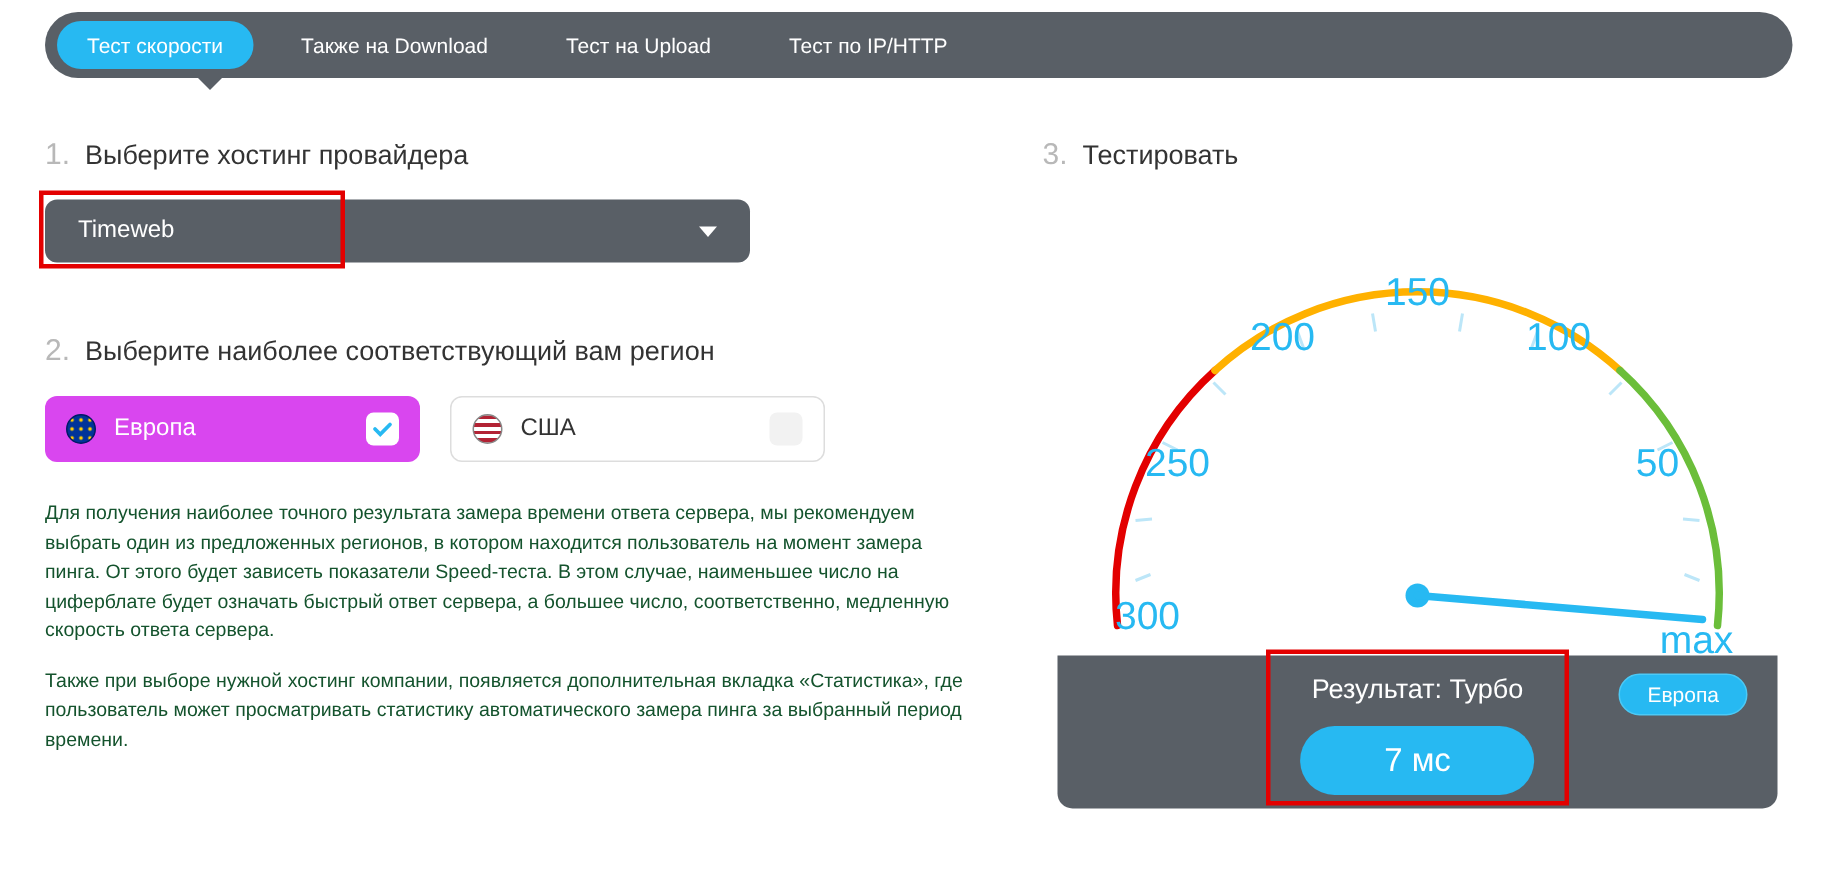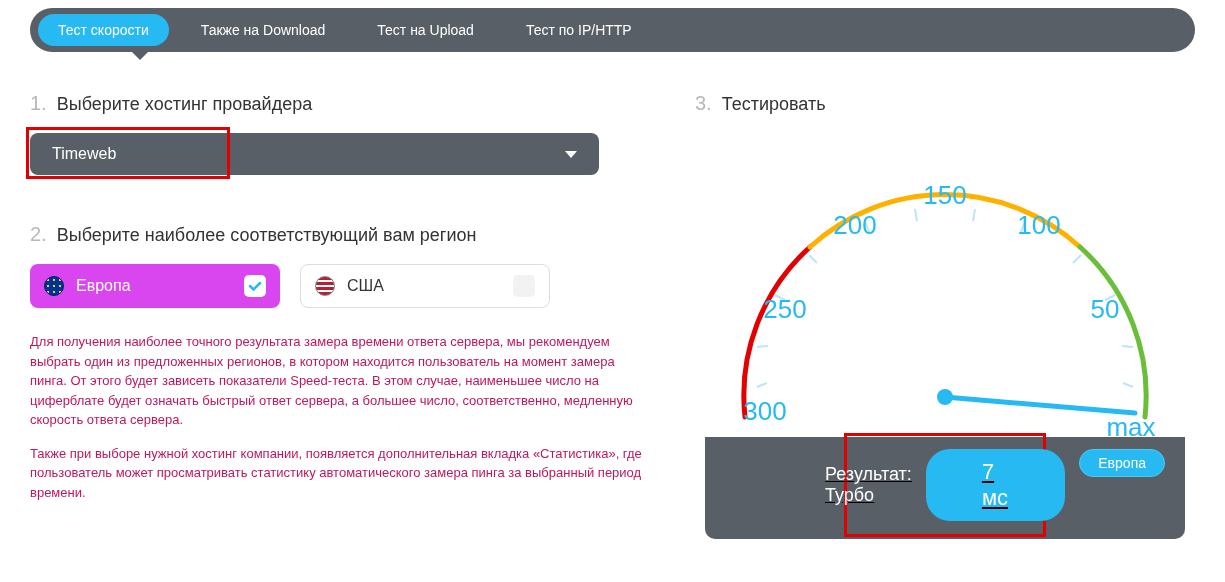--- a/index.html
+++ b/index.html
@@ -16,48 +16,48 @@
 .main { display: flex; padding: 40px 30px 20px 30px; gap: 40px; }
 .left { flex: 1; }
 .right { width: 500px; flex-shrink: 0; }
 
 .step-title { font-size: 18px; color: #333; margin-bottom: 18px; display: flex; align-items: baseline; gap: 10px; }
 .step-num { color: #B8B8B8; font-size: 20px; }
 
 
 .dropdown-wrap { position: relative; margin-bottom: 48px; }
 .highlight-box1 { position: absolute; top: -6px; left: -4px; width: 204px; height: 52px; border: 3px solid #E30000; pointer-events: none; z-index: 5; }
-.dropdown { background: #595F66; color: #fff; border-radius: 8px; padding: 12px 22px; display: flex; justify-content: space-between; align-items: center; width: 569px; font-size: 16px; cursor: pointer; }
+.dropdown { background: #595F66; color: #fff; border-radius: 8px; padding: 12px 22px; display: flex; justify-content: space-between; align-items: center; width: 470px; font-size: 16px; cursor: pointer; }
 .dropdown-arrow { width: 0; height: 0; border-left: 6px solid transparent; border-right: 6px solid transparent; border-top: 7px solid #fff; }
 
 
 .regions { display: flex; gap: 20px; margin-bottom: 24px; }
 .region-chip { display: flex; align-items: center; gap: 12px; padding: 10px 14px; border-radius: 8px; font-size: 16px; width: 250px; cursor: pointer; position: relative; }
 .region-chip.selected { background: #d946ef; color: #fff; }
 .region-chip.unselected { background: #fff; color: #333; border: 1px solid #ddd; }
 .flag { width: 20px; height: 20px; border-radius: 50%; flex-shrink: 0; }
 .flag-eu { background: radial-gradient(circle, #FFCC00 1px, transparent 1.5px) 0 0/6px 6px, #003399; border: 1px solid #001a66; }
 .flag-us { background: linear-gradient(180deg, #B22234 0, #B22234 14%, #fff 14%, #fff 28%, #B22234 28%, #B22234 42%, #fff 42%, #fff 56%, #B22234 56%, #B22234 70%, #fff 70%, #fff 84%, #B22234 84%); border: 1px solid #888; }
 .check-box { margin-left: auto; width: 22px; height: 22px; border-radius: 5px; display: flex; align-items: center; justify-content: center; }
 .check-box.on { background: #fff; color: #27B9F2; }
 .check-box.off { background: #f2f2f2; }
 
 
-.desc { font-size: 13px; color: #be185d; line-height: 1.5; }
+.desc { font-size: 13px; color: #14532d; line-height: 1.5; }
 .desc p { margin-bottom: 14px; }
 
 
 .step3-title { text-align: center; margin-bottom: 12px; }
 .gauge-wrap { position: relative; width: 480px; height: 310px; margin: 0 auto; }
 .gauge-svg { width: 100%; height: 100%; }
 .tick-label { position: absolute; font-size: 26px; color: #27B9F2; font-weight: 500; transform: translate(-50%, -50%); }
 
 
 .result-bar { background: #595F66; border-radius: 0 0 10px 10px; margin: 0 10px; padding: 12px 20px 18px 20px; position: relative; display: flex; justify-content: flex-end; }
-.result-center { position: absolute; left: 50%; transform: translateX(-50%); top: 12px; display: flex; flex-direction: row; align-items: center; gap: 14px; text-decoration: underline; }
+.result-center { position: absolute; left: 50%; transform: translateX(-50%); top: 12px; display: flex; flex-direction: column; align-items: center; gap: 14px; }
 .result-text { color: #fff; font-size: 18px; }
 .result-badge { background: #27B9F2; color: #fff; font-size: 22px; padding: 10px 56px; border-radius: 24px; }
 .buy-btn { background: #27B9F2; color: #fff; border: 1px solid #4cc9f5; border-radius: 14px; padding: 5px 18px; font-size: 14px; cursor: pointer; height: 28px; }
 .highlight-box2 { position: absolute; left: 50%; transform: translateX(-50%); top: -4px; width: 202px; height: 104px; border: 3px solid #E30000; pointer-events: none; }
 </style>
 </head>
 <body>
 
 <div class="tabs-bar">
   <div class="tab active">

